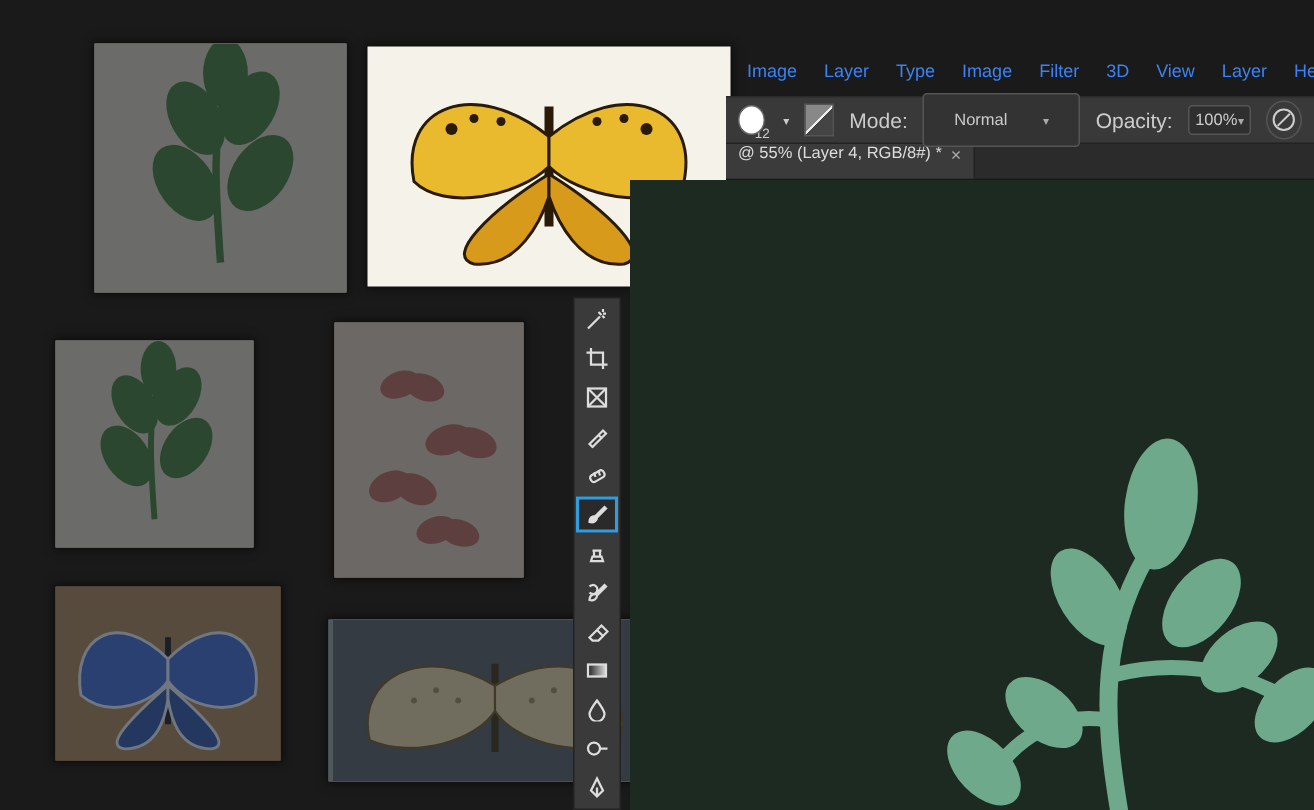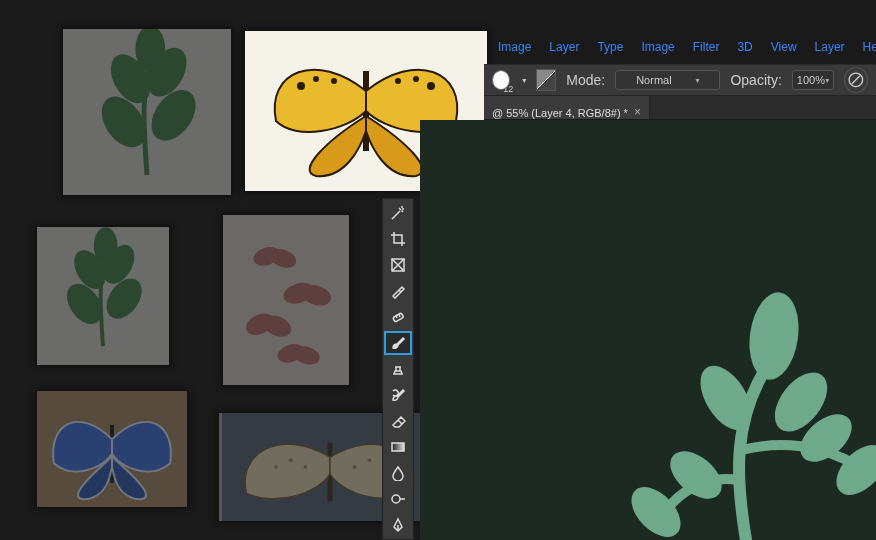--- a/index.html
+++ b/index.html
@@ -60,21 +60,21 @@
   }
   .opt-panelbtn {
     width: 22px; height: 22px;
     border: 1px solid #555;
     background: linear-gradient(135deg,#888 0%,#888 48%,#eee 48%,#eee 52%,#444 52%);
     cursor: pointer;
   }
   .opt-label { color: #ccc; font-size: 14px; }
   .opt-select {
     background: #333; border: 1px solid #555;
-    color: #ccc; height: 20px;
+    color: #ccc; height: 36px;
     width: 112px;
     display: flex; align-items: center; justify-content: space-between;
     padding: 0 20px;
     border-radius: 3px;
     font-size: 11px;
   }
   .opt-selcaret { font-size: 8px; color: #aaa; }
   .opt-input {
     background: #2f2f2f;
     border: 1px solid #555;
@@ -102,21 +102,21 @@
     height: 24px;
     background: #2b2b2b;
     border-bottom: 1px solid #191919;
     display: flex;
     align-items: stretch;
     z-index: 14;
   }
   .doctab {
     background: #3b3b3b;
     display: flex;
-    align-items: flex-end;
+    align-items: flex-start;
     padding: 0 8px;
     border-right: 1px solid #222;
     font-size: 11px;
     color: #ddd;
     gap: 6px;
   }
   .doctab .close { font-size: 12px; color: #aaa; cursor: pointer; }
   
   .canvas-area {
     position: absolute;

